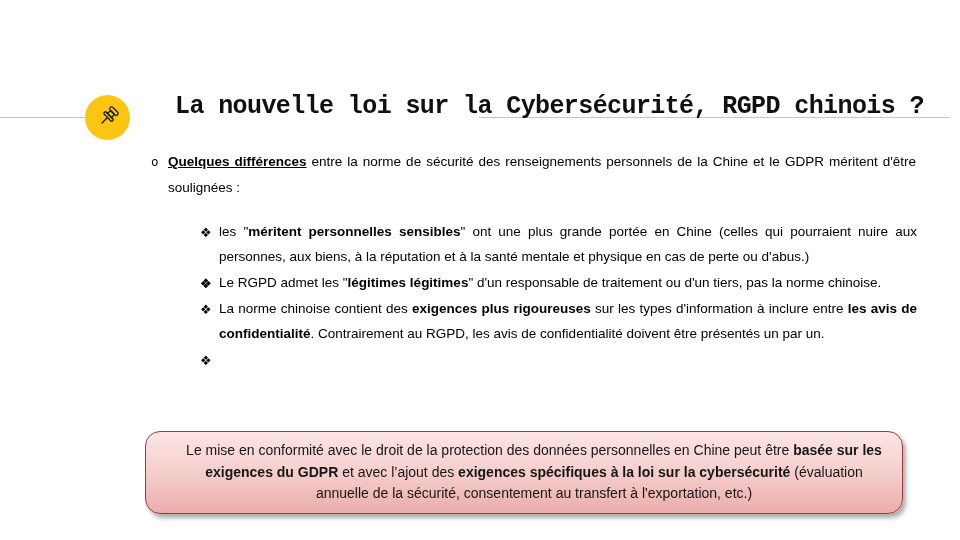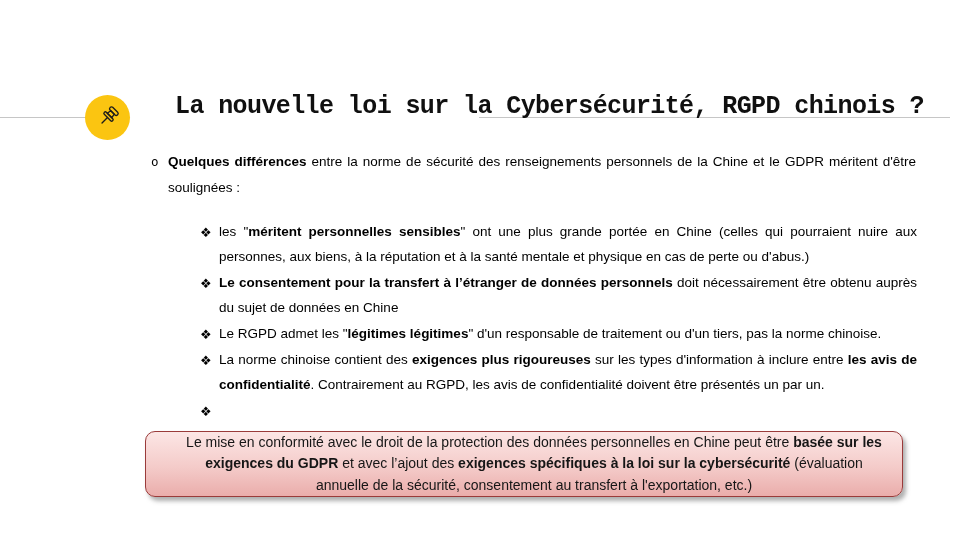--- a/index.html
+++ b/index.html
@@ -42,25 +42,25 @@
   .bullet {
     position:relative; padding-left:19px; font-size:13.5px;
     line-height:25px; text-align:justify; margin-bottom:1px;
   }
   .diamond {
     position:absolute; left:0; top:1px; font-size:13px;
     font-family:"DejaVu Sans",sans-serif;
   }
 
   .b { font-weight:bold; }
-  .u { }
+  .u { text-decoration:underline; }
 
   .summary {
-    position:absolute; left:145px; top:431px; width:758px; height:66px;
-    border:1.5px solid var(--box-border,#9a3b3a); border-radius:10px;
+    position:absolute; left:145px; top:431px; width:758px; height:83px;
+    border:1.5px solid var(--box-border,#9a3b3a); border-radius:15px;
     background:linear-gradient(180deg, var(--box-bg-top,#fce6e5) 0%, #f4cbc9 55%, var(--box-bg-bottom,#eaadab) 100%);
     box-shadow:3px 4px 4px rgba(110,110,110,0.55);
     display:flex; align-items:center; justify-content:center;padding-left:20px;
   }
   .summary-text {
     text-align:center; font-size:14px; line-height:21.5px; padding:0 16px;
     color:#161616;
   }
 </style>
 </head>
@@ -84,21 +84,21 @@
 
   <h1 class="title">La nouvelle loi sur la Cybersécurité, RGPD chinois ?</h1>
 
   <div class="intro">
     <span class="o-marker">o</span>
     <span class="intro-text"><span class="b u">Quelques différences</span><span> entre la norme de sécurité des renseignements personnels de la Chine et le GDPR méritent d'être soulignées :</span></span>
   </div>
 
   <div class="bullets">
       <div class="bullet"><span class="diamond">❖</span><span class="bullet-text"><span>les "</span><span class="b">méritent personnelles sensibles</span><span>" ont une plus grande portée en Chine (celles qui pourraient nuire aux personnes, aux biens, à la réputation et à la santé mentale et physique en cas de perte ou d'abus.)</span></span></div>
-      <div class="bullet"><span class="diamond">❖</span><span class="bullet-text"><span class="b">Le consentement pour la transfert à l’étranger de données personnels</span><span> doit nécessairement être obtenu auprès du sujet de données en Chine</span></span></div>
+      <div class="bullet"><span class="diamond">❖</span></div>
       <div class="bullet"><span class="diamond">❖</span><span class="bullet-text"><span>Le RGPD admet les "</span><span class="b">légitimes légitimes</span><span>" d'un responsable de traitement ou d'un tiers, pas la norme chinoise.</span></span></div>
       <div class="bullet"><span class="diamond">❖</span><span class="bullet-text"><span>La norme chinoise contient des </span><span class="b">exigences plus rigoureuses</span><span> sur les types d'information à inclure entre </span><span class="b">les avis de confidentialité</span><span>. Contrairement au RGPD, les avis de confidentialité doivent être présentés un par un.</span></span></div>
       <div class="bullet"><span class="diamond">❖</span></div>
     </div>
 
   <div class="summary">
     <div class="summary-text"><span>Le mise en conformité avec le droit de la protection des données personnelles en Chine peut être </span><span class="b">basée sur les exigences du GDPR</span><span> et avec l’ajout des </span><span class="b">exigences spécifiques à la loi sur la cybersécurité</span><span> (évaluation annuelle de la sécurité, consentement au transfert à l'exportation, etc.)</span></div>
   </div>
 
 </div>

